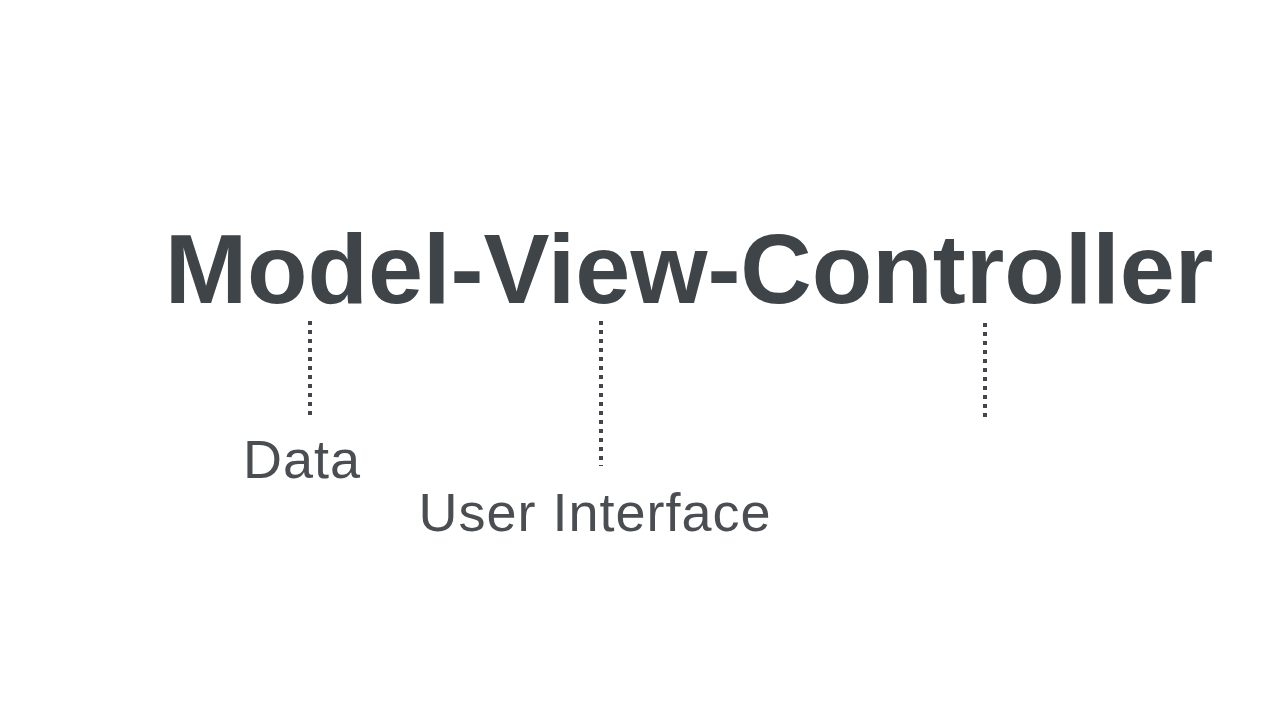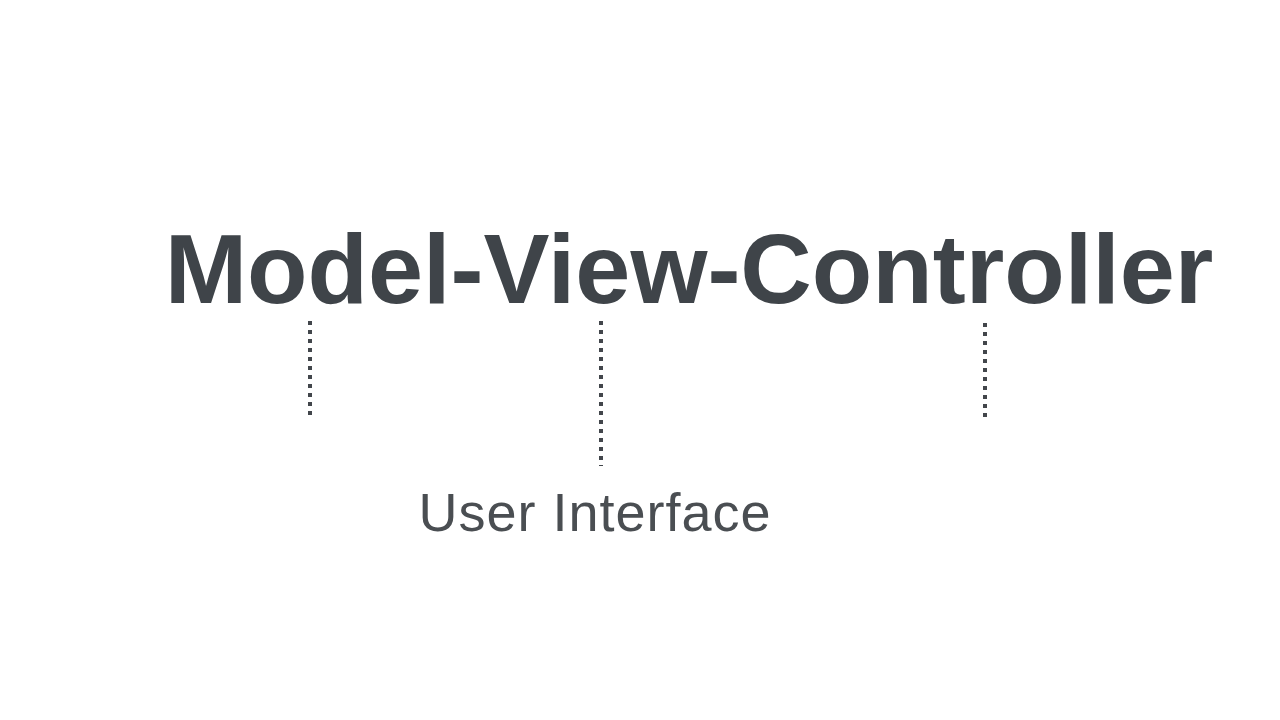--- a/index.html
+++ b/index.html
@@ -65,17 +65,18 @@
 <div class="slide">
 
   <h1 class="title">Model-View-Controller</h1>
 
   <div class="leader line-model"></div>
 
   <div class="leader line-view"></div>
 
   <div class="leader line-controller"></div>
 
+  <div class="label label-data">Data</div>
 
   <div class="label label-ui">User Interface</div>
 
 
 </div>
 
 </body></html>

